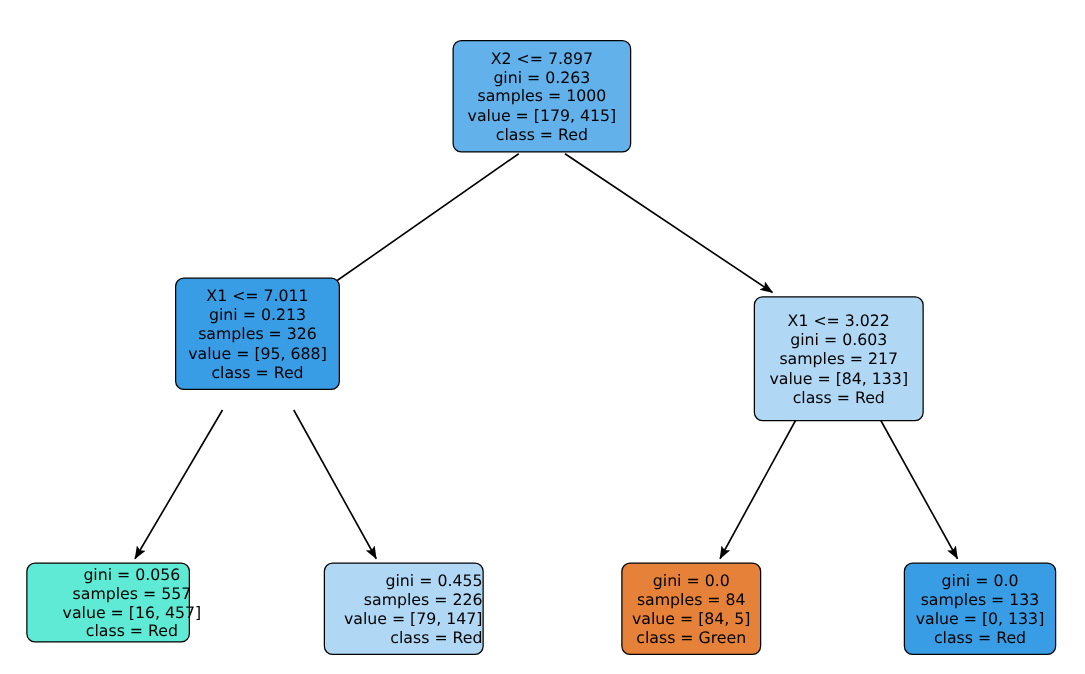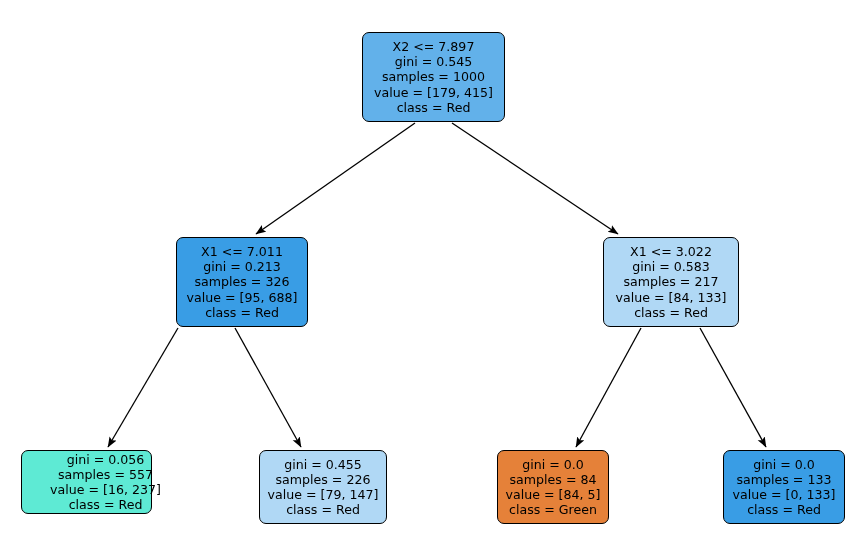--- a/index.html
+++ b/index.html
@@ -57,46 +57,46 @@
         <line x1="452" y1="123" x2="618" y2="234" stroke="#000000" stroke-width="1.3" marker-end="url(#arrow)"></line>
         <line x1="178" y1="328" x2="108" y2="447" stroke="#000000" stroke-width="1.3" marker-end="url(#arrow)"></line>
         <line x1="235" y1="328" x2="301" y2="447" stroke="#000000" stroke-width="1.3" marker-end="url(#arrow)"></line>
         <line x1="641" y1="328" x2="576" y2="447" stroke="#000000" stroke-width="1.3" marker-end="url(#arrow)"></line>
         <line x1="700" y1="328" x2="766" y2="447" stroke="#000000" stroke-width="1.3" marker-end="url(#arrow)"></line>
       </g>
   </svg>
   <div id="node-layer">
       <div class="node" style="left: 362px; top: 32px; width: 143px; height: 90px; background: rgb(98, 177, 234); border-color: rgb(0, 0, 0);">
         <span class="line">X2 &lt;= 7.897</span>
-        <span class="line">gini = 0.545</span>
+        <span class="line">gini = 0.263</span>
         <span class="line">samples = 1000</span>
         <span class="line">value = [179, 415]</span>
         <span class="line">class = Red</span>
       </div>
-      <div class="node" style="left: 140px; top: 237px; width: 132px; height: 90px; background: rgb(57, 157, 229); border-color: rgb(0, 0, 0); margin-left: 36px;">
+      <div class="node" style="left: 140px; top: 222px; width: 132px; height: 90px; background: rgb(57, 157, 229); border-color: rgb(0, 0, 0);">
         <span class="line">X1 &lt;= 7.011</span>
         <span class="line">gini = 0.213</span>
         <span class="line">samples = 326</span>
         <span class="line">value = [95, 688]</span>
         <span class="line">class = Red</span>
       </div>
-      <div class="node" style="left: 603px; top: 237px; width: 136px; height: 90px; background: rgb(176, 216, 245); border-color: rgb(0, 0, 0);">
+      <div class="node" style="left: 603px; top: 237px; width: 136px; height: 100px; background: rgb(176, 216, 245); border-color: rgb(0, 0, 0);">
         <span class="line">X1 &lt;= 3.022</span>
-        <span class="line">gini = 0.583</span>
+        <span class="line">gini = 0.603</span>
         <span class="line">samples = 217</span>
         <span class="line">value = [84, 133]</span>
         <span class="line">class = Red</span>
       </div>
       <div class="node" style="left: 21px; top: 450px; width: 131px; height: 64px; background: #5eead4; border-color: rgb(0, 0, 0); padding-left: 38px;">
         <span class="line">gini = 0.056</span>
         <span class="line">samples = 557</span>
-        <span class="line">value = [16, 237]</span>
+        <span class="line">value = [16, 457]</span>
         <span class="line">class = Red</span>
       </div>
-      <div class="node" style="left: 259px; top: 450px; width: 128px; height: 74px; background: rgb(176, 216, 245); border-color: rgb(0, 0, 0);">
+      <div class="node" style="left: 259px; top: 450px; width: 128px; height: 74px; background: rgb(176, 216, 245); border-color: rgb(0, 0, 0); align-items: flex-end;">
         <span class="line">gini = 0.455</span>
         <span class="line">samples = 226</span>
         <span class="line">value = [79, 147]</span>
         <span class="line">class = Red</span>
       </div>
       <div class="node" style="left: 497px; top: 450px; width: 112px; height: 74px; background: rgb(229, 129, 57); border-color: rgb(0, 0, 0);">
         <span class="line">gini = 0.0</span>
         <span class="line">samples = 84</span>
         <span class="line">value = [84, 5]</span>
         <span class="line">class = Green</span>

